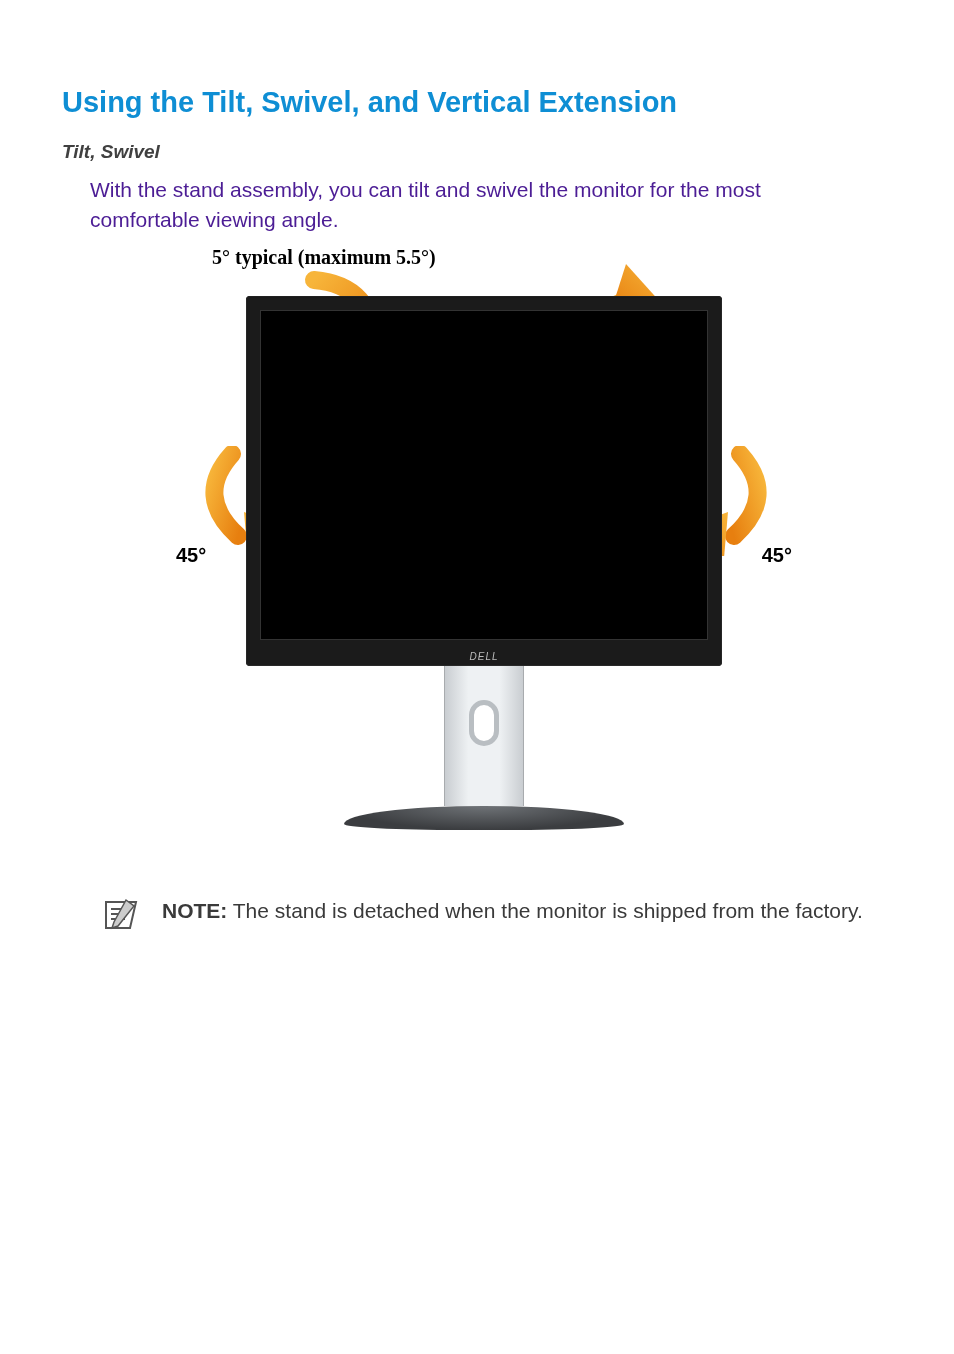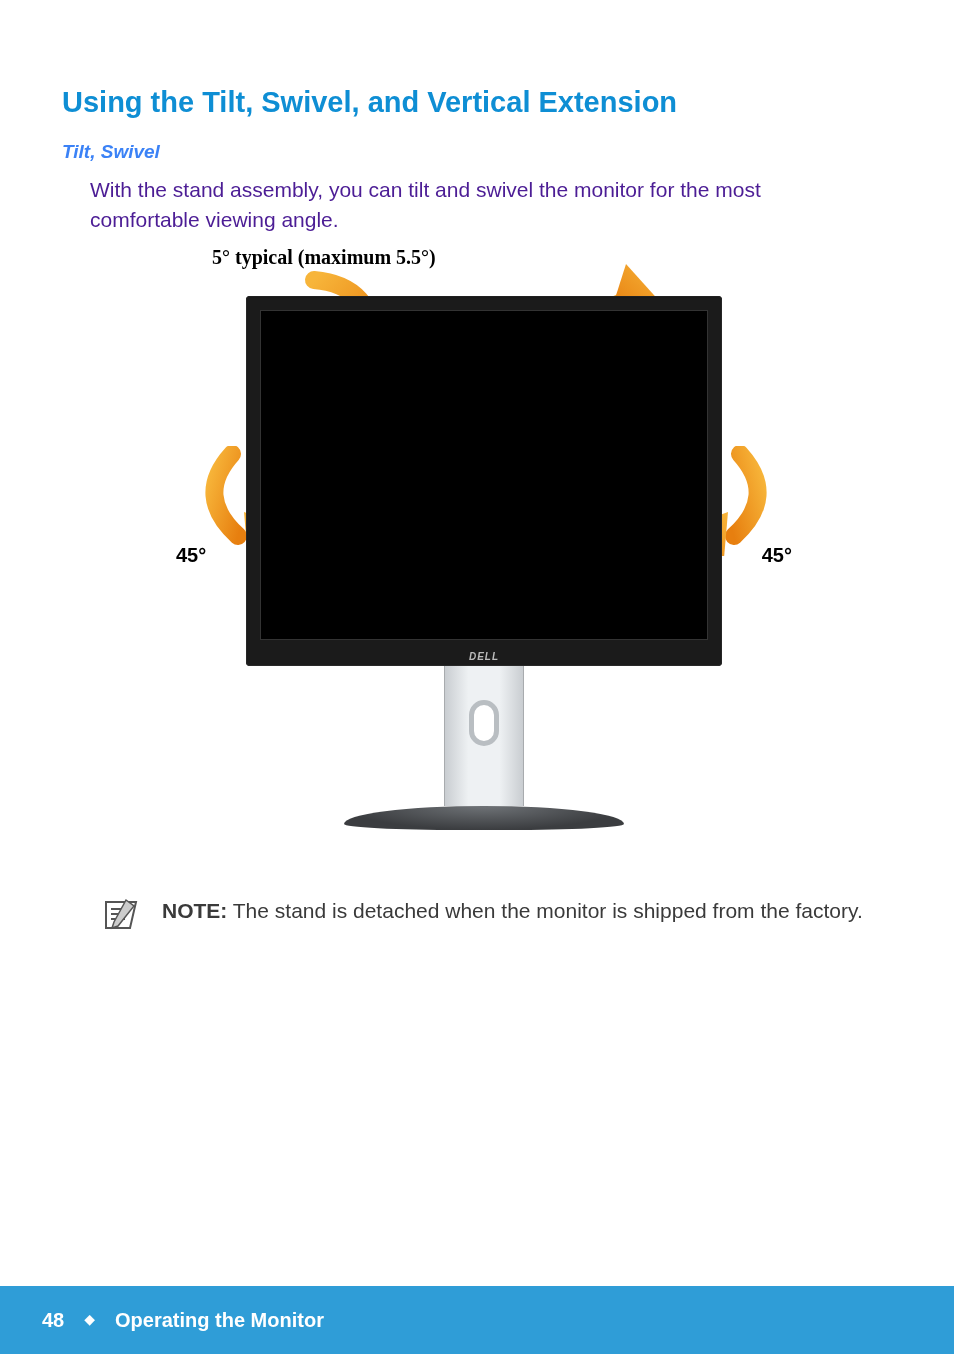--- a/index.html
+++ b/index.html
@@ -17,21 +17,21 @@
     height: 1354px;
     padding: 86px 48px 0 62px;
   }
   .h1 {
     color: #0e8ed4;
     font-size: 29px;
     font-weight: 600;
     margin-bottom: 22px;
   }
   .h2 {
-    color: #3b82f6;
+    color: #404040;
     font-size: 19px;
     font-style: italic;
     font-weight: 600;
     margin-bottom: 12px;
   }
   .body-text {
     font-size: 21px;
     line-height: 1.45;
     color: #4c1d95;
     margin: 0 0 10px 28px;
@@ -93,21 +93,21 @@
     border: 1px solid #333;
   }
   .brand {
     position: absolute;
     bottom: 4px;
     left: 50%;
     transform: translateX(-50%);
     color: #bbb;
     font-size: 10px;
     letter-spacing: 1px;
-    font-weight: bold;
+    font-weight: normal;
     font-style: italic;
   }
   .stand-neck {
     width: 80px;
     height: 140px;
     margin: 0 auto;
     background: linear-gradient(90deg,#c9cdd1,#eef1f3 30%,#eef1f3 70%,#c9cdd1);
     border-left: 1px solid #a8abae;
     border-right: 1px solid #a8abae;
     position: relative;
@@ -257,19 +257,14 @@
         <line x1="7" y1="16" x2="23" y2="16" stroke="#555" stroke-width="2"></line>
         <line x1="7" y1="21" x2="21" y2="21" stroke="#555" stroke-width="2"></line>
         <path d="M22 2 L30 8 L14 28 L8 30 L10 24 Z" fill="#ccc" stroke="#555" stroke-width="1.5"></path>
       </svg>
     </span>
     <p class="note-text">
       <strong>NOTE:</strong><span> The stand  is detached when the monitor is shipped from the factory.</span>
     </p>
   </div>
 
-  <div class="footer">
-    <span class="pnum">48</span>
-    <span class="diamond">◆</span>
-    <span class="section">Operating the Monitor</span>
-  </div>
 
 </div>
 
 </body></html>

